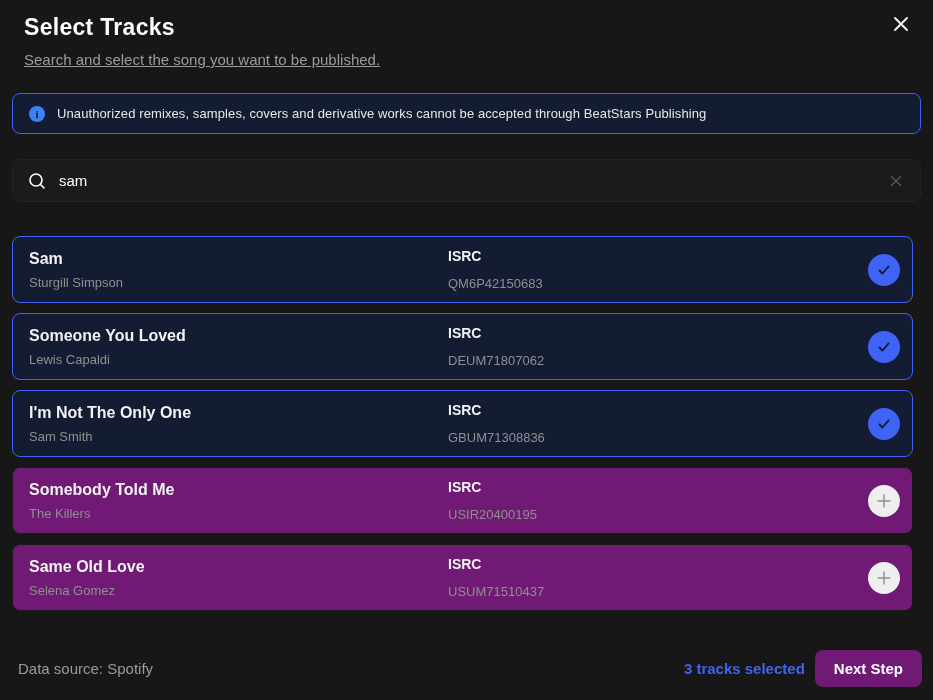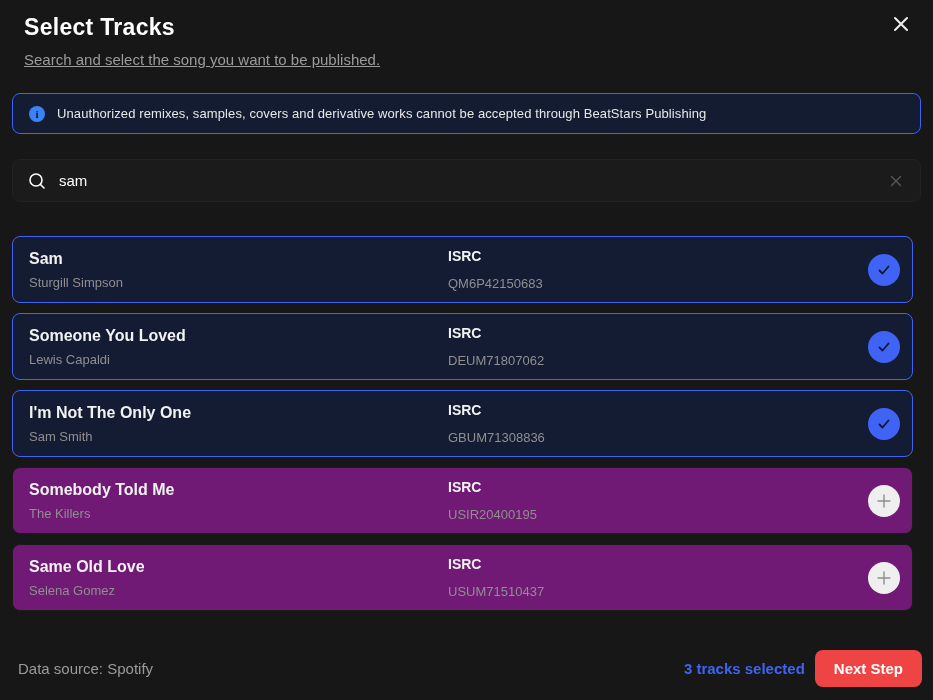--- a/index.html
+++ b/index.html
@@ -92,21 +92,21 @@
     position:absolute; left:12px; right:0; bottom:13px;
     height:37px;
     display:flex; align-items:center;
     padding:0 11px 0 0;
     margin-left:6px;
   }
   .data-source { font-size:15px; color:#9b9b9b; }
   .footer-right { margin-left:auto; display:flex; align-items:center; gap:10px; }
   .selection-summary { font-size:15px; font-weight:700; color:#3e63f5; }
   .next-btn {
-    background:#ef4444; color:#fff;
+    background:#701a75; color:#fff;
     border:none; border-radius:8px;
     font-size:15px; font-weight:700; font-family:"Liberation Sans", sans-serif;
     padding:10px 19px; cursor:pointer;
   }
 </style>
 </head>
 <body>
 
 <div class="modal-header">
   <div class="modal-title">Select Tracks</div>

